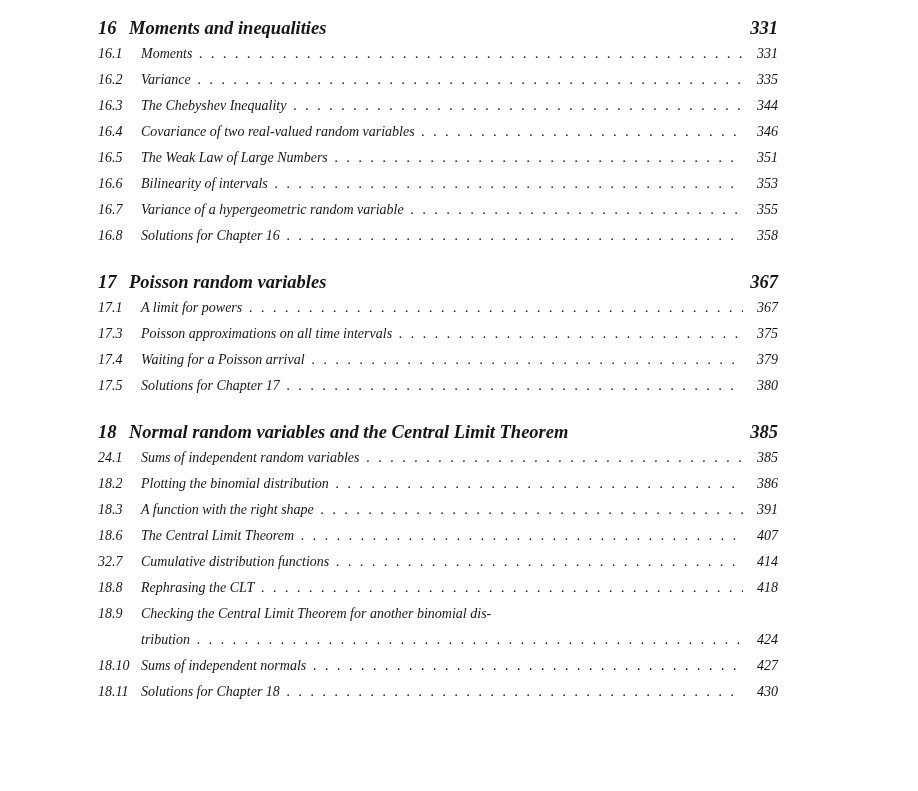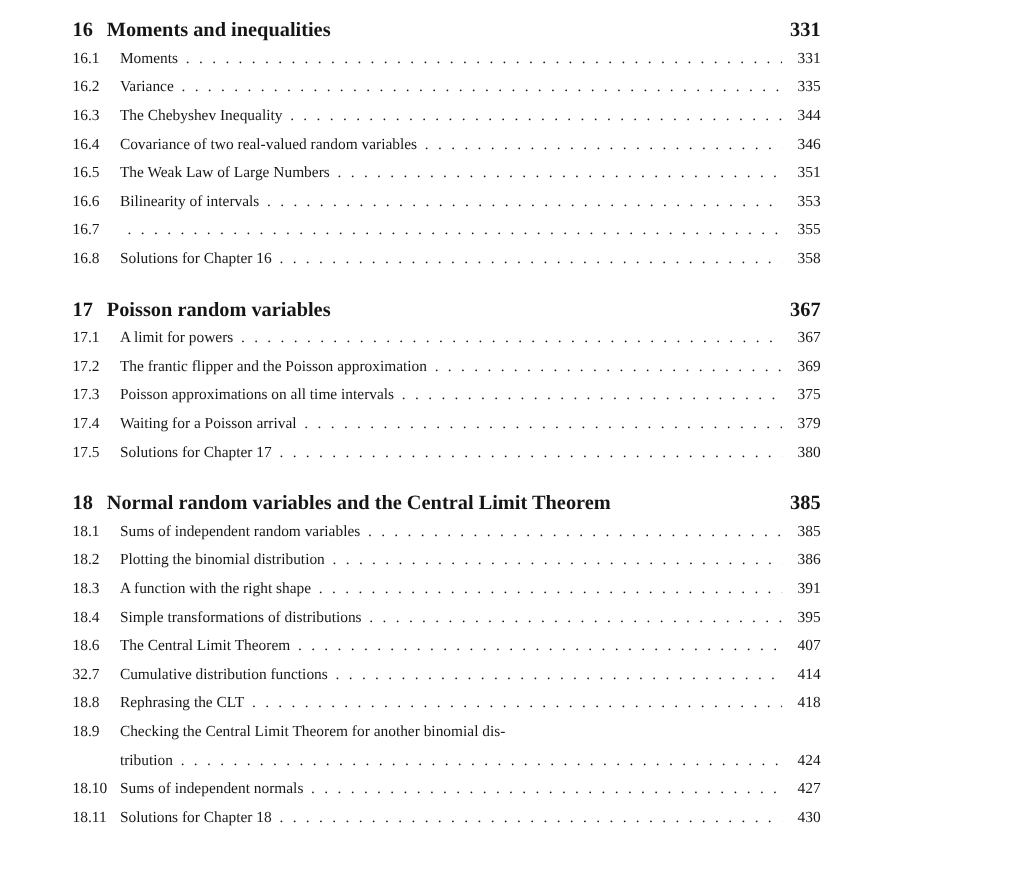--- a/index.html
+++ b/index.html
@@ -5,23 +5,24 @@
   * { box-sizing: border-box; margin: 0; padding: 0; }
   html, body { background: #ffffff; }
   body {
     width: 918px;
     height: 791px;
     overflow: hidden;
     font-family: "Liberation Serif", "DejaVu Serif", serif;
     color: #161616;
   }
   .toc {
-    margin-left: 66px;
+    margin-left: 98px;
     width: 680px;
     padding-top: 15px;
+    font-style: italic;
   }
   .chapter { margin-top: 20px; }
   .chapter:first-child { margin-top: 0; }
   .row {
     display: flex;
     line-height: 26px;
     font-size: 14px;
   }
   .chapter-row {
     font-weight: bold;
@@ -102,20 +103,21 @@
       <span class="page">351</span>
     </div>
     <div class="row section">
       <span class="num">16.6</span>
       <span class="title">Bilinearity of intervals</span>
       <span class="leader"></span>
       <span class="page">353</span>
     </div>
     <div class="row section">
       <span class="num">16.7</span>
+      <span class="title">Variance of a hypergeometric random variable</span>
       <span class="leader"></span>
       <span class="page">355</span>
     </div>
     <div class="row section">
       <span class="num">16.8</span>
       <span class="title">Solutions for Chapter 16</span>
       <span class="leader"></span>
       <span class="page">358</span>
     </div>
   </section>
@@ -127,26 +129,20 @@
       <span class="spacer"></span>
       <span class="page">367</span>
     </div>
     <div class="row section">
       <span class="num">17.1</span>
       <span class="title">A limit for powers</span>
       <span class="leader"></span>
       <span class="page">367</span>
     </div>
     <div class="row section">
-      <span class="num">17.2</span>
-      <span class="title">The frantic flipper and the Poisson approximation</span>
-      <span class="leader"></span>
-      <span class="page">369</span>
-    </div>
-    <div class="row section">
       <span class="num">17.3</span>
       <span class="title">Poisson approximations on all time intervals</span>
       <span class="leader"></span>
       <span class="page">375</span>
     </div>
     <div class="row section">
       <span class="num">17.4</span>
       <span class="title">Waiting for a Poisson arrival</span>
       <span class="leader"></span>
       <span class="page">379</span>
@@ -160,42 +156,36 @@
   </section>
 
   <section class="chapter">
     <div class="row chapter-row">
       <span class="num">18</span>
       <span class="title">Normal random variables and the Central Limit Theorem</span>
       <span class="spacer"></span>
       <span class="page">385</span>
     </div>
     <div class="row section">
-      <span class="num">18.1</span>
+      <span class="num">24.1</span>
       <span class="title">Sums of independent random variables</span>
       <span class="leader"></span>
       <span class="page">385</span>
     </div>
     <div class="row section">
       <span class="num">18.2</span>
       <span class="title">Plotting the binomial distribution</span>
       <span class="leader"></span>
       <span class="page">386</span>
     </div>
     <div class="row section">
       <span class="num">18.3</span>
       <span class="title">A function with the right shape</span>
       <span class="leader"></span>
       <span class="page">391</span>
-    </div>
-    <div class="row section">
-      <span class="num">18.4</span>
-      <span class="title">Simple transformations of distributions</span>
-      <span class="leader"></span>
-      <span class="page">395</span>
     </div>
     <div class="row section">
       <span class="num">18.6</span>
       <span class="title">The Central Limit Theorem</span>
       <span class="leader"></span>
       <span class="page">407</span>
     </div>
     <div class="row section">
       <span class="num">32.7</span>
       <span class="title">Cumulative distribution functions</span>

